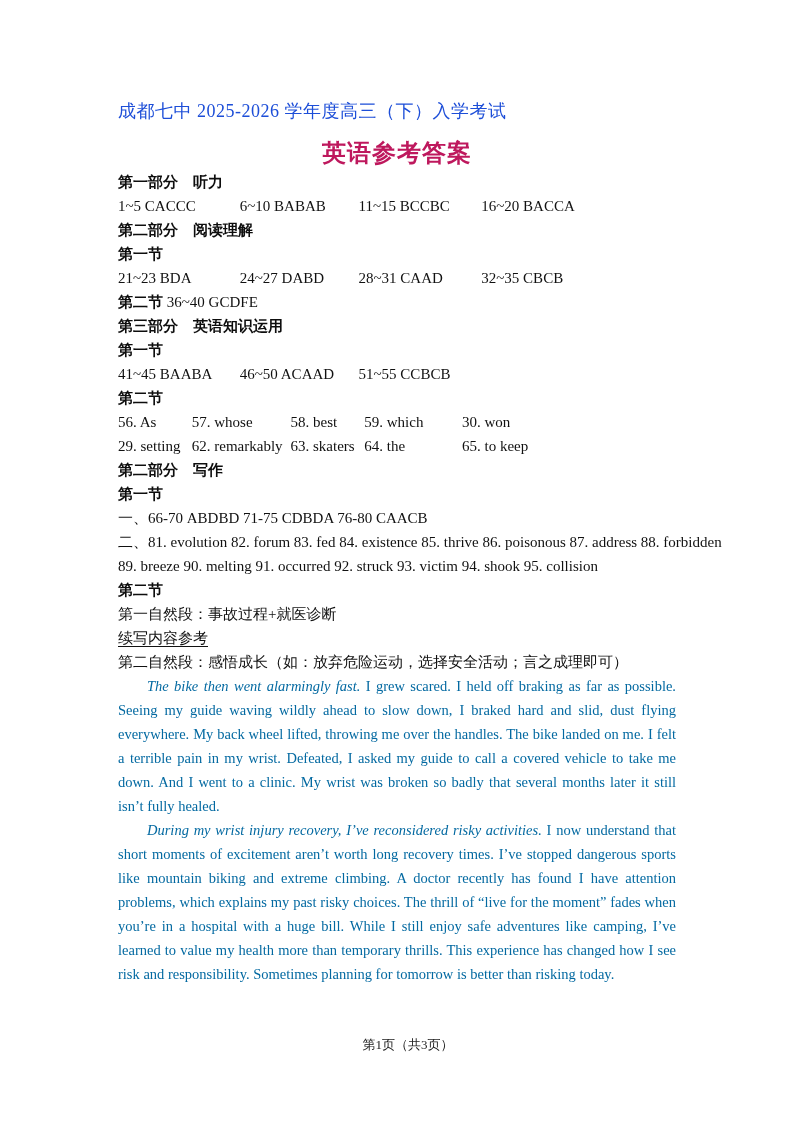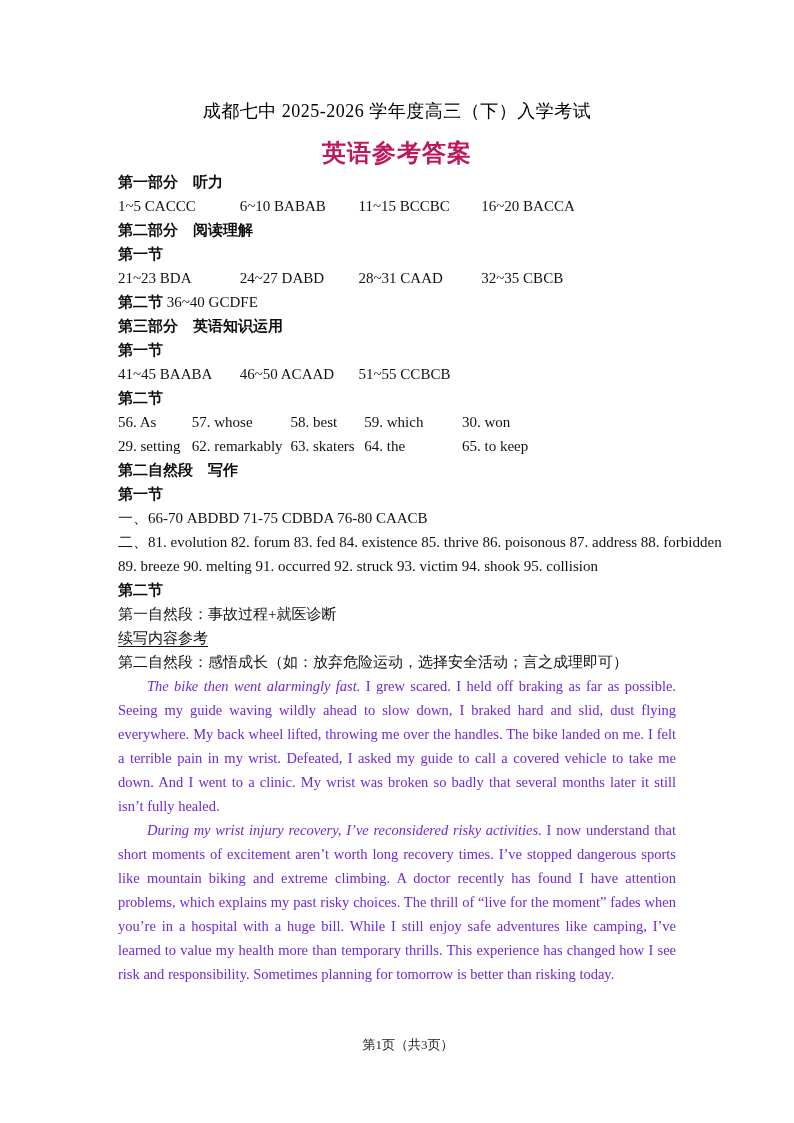--- a/index.html
+++ b/index.html
@@ -8,25 +8,24 @@
     width: 794px;
     height: 1123px;
     background: #ffffff;
     color: #111111;
     overflow: hidden;
     box-sizing: border-box;
     padding: 98px 118px 0 118px;
     font-family: "Liberation Serif", "DejaVu Serif", serif;
   }
   .doc-title {
-    text-align: center;
     font-size: 18px;
     line-height: 26px;
     font-family: "Liberation Serif", "DejaVu Serif", serif;
-    color: #000000;
+    color: #1d4ed8;
     letter-spacing: 0.5px;
   }
   .doc-heading {
     text-align: center;
     font-size: 24px;
     line-height: 34px;
     margin-top: 12px;
     font-weight: 700;
     font-family: "Liberation Sans", "DejaVu Sans", sans-serif;
     color: #be185d;
@@ -52,21 +51,21 @@
   .gw2 { width: 95px; }
   .gw3 { width: 70px; }
   .gw4 { width: 94px; }
   .underlined { text-decoration: underline; text-underline-offset: 3px; }
   .essay {
     margin: 0;
     font-size: 14.5px;
     line-height: 24px;
     text-align: justify;
     text-indent: 2em;
-    color: #6d28d9;
+    color: #0369a1;
     font-family: "Liberation Serif", "DejaVu Serif", serif;
   }
   .lead { font-style: italic; }
   .footer {
     position: absolute;
     left: 11px;
     top: 1036px;
     width: 794px;
     text-align: center;
     font-size: 13px;
@@ -121,21 +120,21 @@
       <span class="cell">30. won</span>
     </div>
     <div class="line">
       <span class="cell gw1">29. setting</span>
       <span class="cell gw2">62. remarkably</span>
       <span class="cell gw3">63. skaters</span>
       <span class="cell gw4">64. the</span>
       <span class="cell">65. to keep</span>
     </div>
 
-    <div class="line h">第二自然段　写作</div>
+    <div class="line h">第二部分　写作</div>
     <div class="line h">第一节</div>
     <div class="line">一、66-70 ABDBD 71-75 CDBDA 76-80 CAACB</div>
     <div class="line">二、81. evolution 82. forum 83. fed 84. existence 85. thrive 86. poisonous 87. address 88. forbidden</div>
     <div class="line">89. breeze 90. melting 91. occurred 92. struck 93. victim 94. shook 95. collision</div>
     <div class="line h">第二节</div>
     <div class="line">第一自然段：事故过程+就医诊断</div>
     <div class="line">
       <span class="underlined">续写内容参考</span>
     </div>
     <div class="line">第二自然段：感悟成长（如：放弃危险运动，选择安全活动；言之成理即可）</div>

